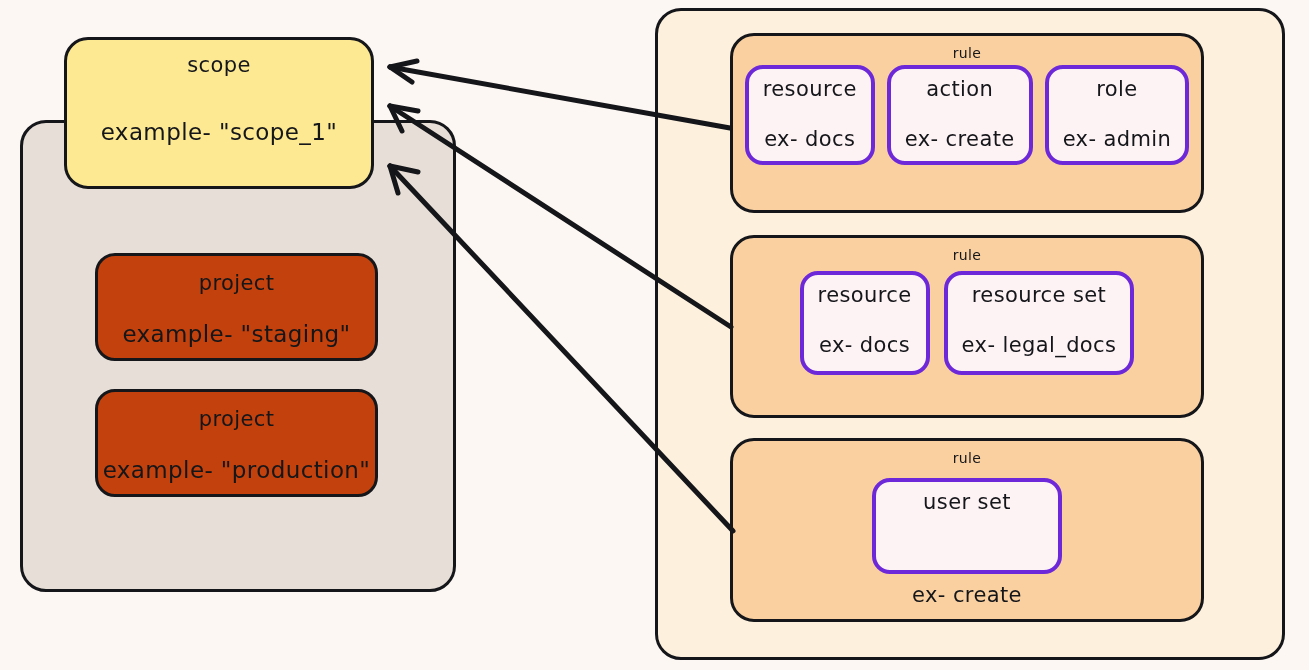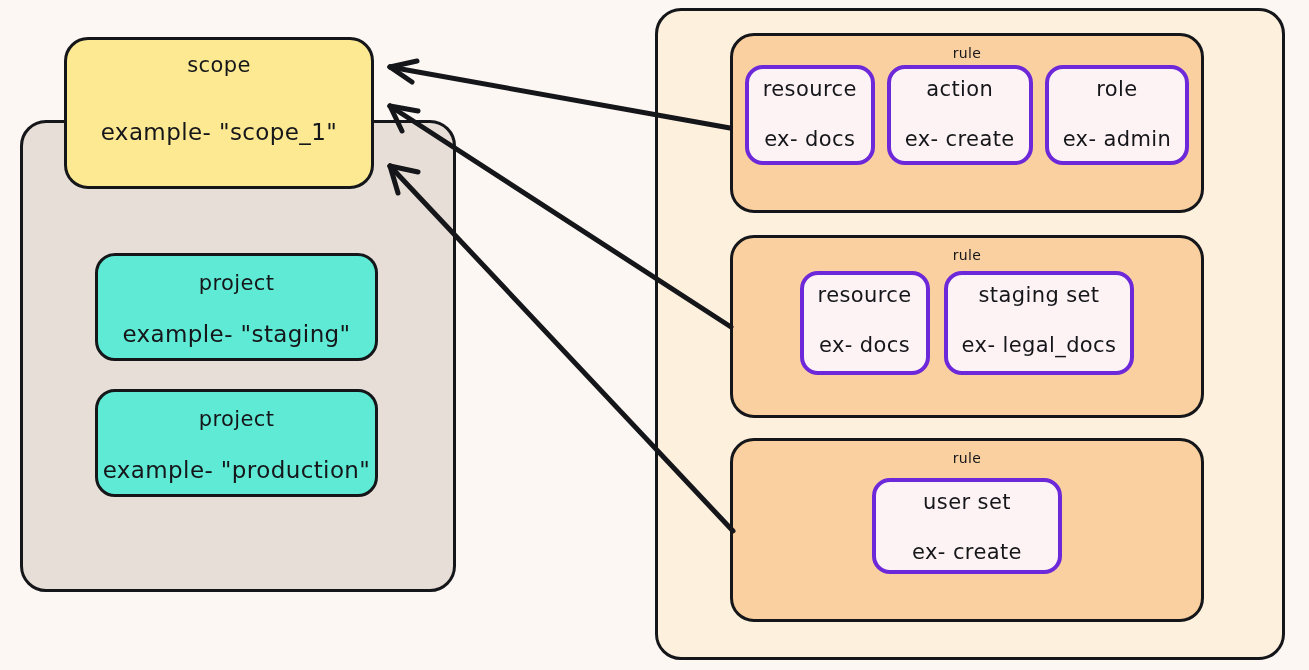--- a/index.html
+++ b/index.html
@@ -56,21 +56,21 @@
   }
   #scope-card .example {
     margin-top: 42px;
   }
 
   
   .project-card {
     left: 95px;
     width: 283px;
     height: 108px;
-    background: #5eead4;
+    background: #c2410c;
     border-radius: 20px;
     justify-content: flex-start;
     z-index: 4;
   }
   #project-card-0 { top: 253px; }
   #project-card-1 { top: 389px; }
   .project-card .title { margin-top: 15px; }
   .project-card .example { margin-top: 26px; }
 
   
@@ -127,21 +127,21 @@
   .attr-card .attr-title {
     margin-top: 2px;
   }
   .attr-card .attr-example {
     margin-top: 26px;
   }
 
   
   #rule-box-0 .attr-card { height: 100px; }
   #rule-box-1 .attr-card { height: 104px; margin-top: 4px; }
-  #rule-box-2 .attr-card { height: 96px; margin-top: 8px; }
+  #rule-box-2 .attr-card { height: 96px; margin-top: 8px; gap: 43px; }
   #rule-box-1 .rule-cards { justify-content: center; gap: 14px; }
   #rule-box-2 .rule-cards { justify-content: center; }
   #rule-box-2 .attr-card { min-width: 190px; }
 
   
   .title, .example, .rule-label, .attr-title, .attr-example {
     color: #15161a;
     text-align: center;
     white-space: nowrap;
     letter-spacing: 0.4px;
@@ -206,21 +206,21 @@
   </div>
 
   <div class="box rule-box" id="rule-box-1">
     <div class="rule-label">rule</div>
     <div class="rule-cards">
       <div class="attr-card">
         <div class="attr-title">resource</div>
         <div class="attr-example">ex- docs</div>
       </div>
       <div class="attr-card">
-        <div class="attr-title">staging set</div>
+        <div class="attr-title">resource set</div>
         <div class="attr-example">ex- legal_docs</div>
       </div>
     </div>
   </div>
 
   <div class="box rule-box" id="rule-box-2">
     <div class="rule-label">rule</div>
     <div class="rule-cards">
       <div class="attr-card">
         <div class="attr-title">user set</div>

